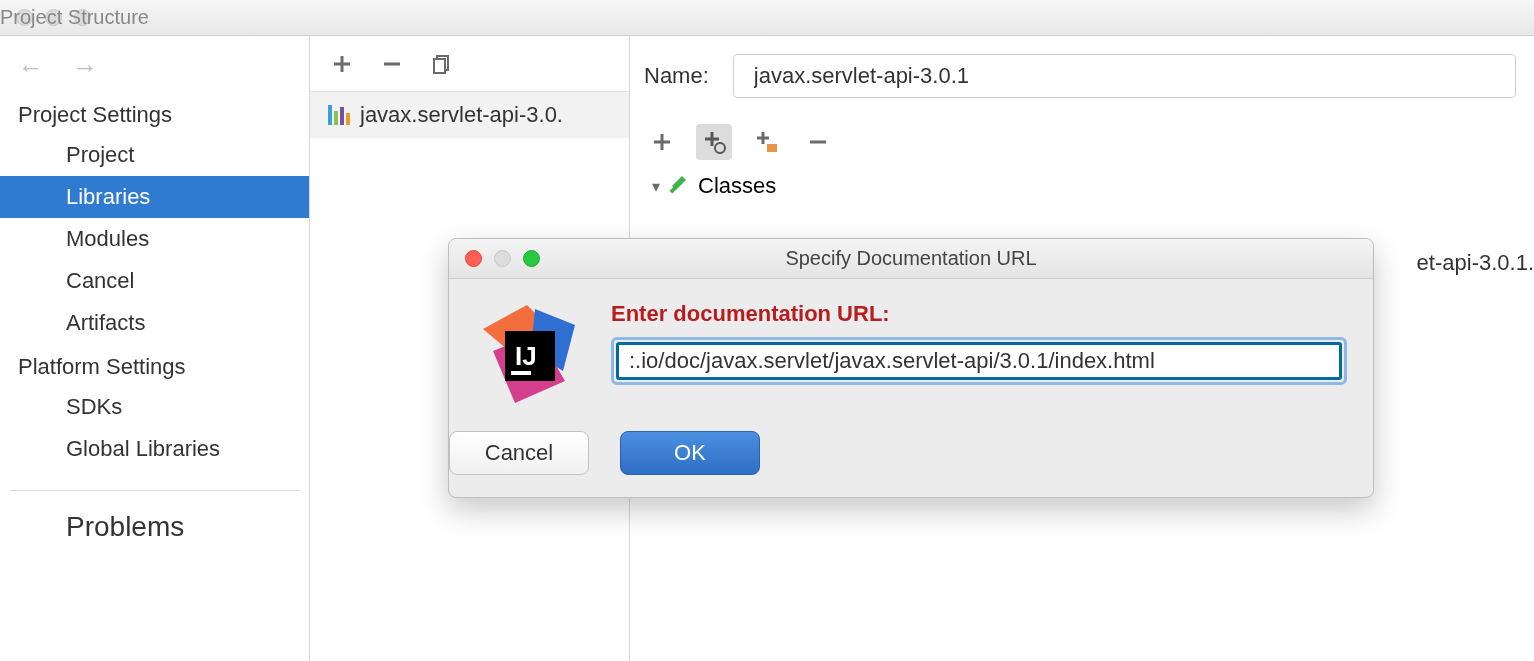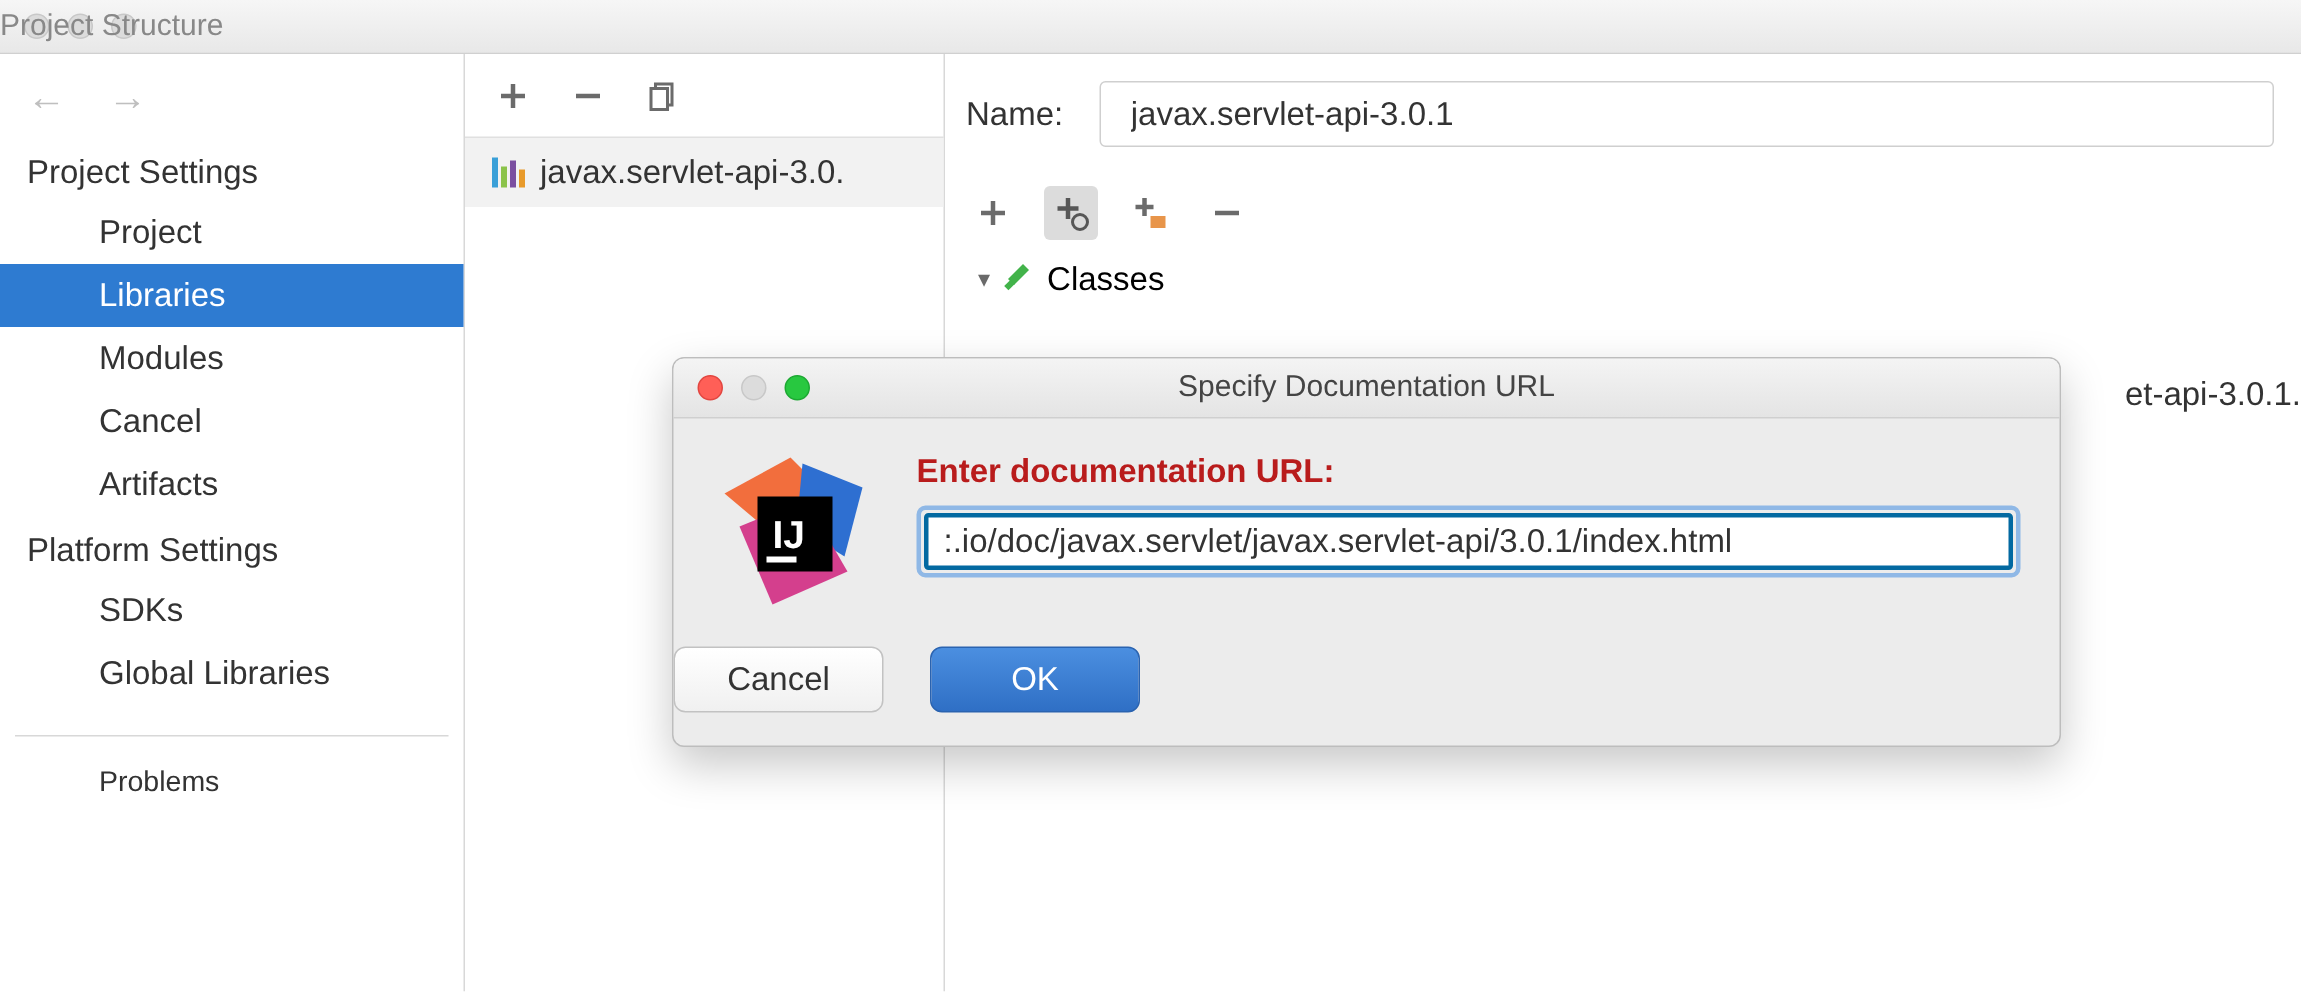--- a/index.html
+++ b/index.html
@@ -77,21 +77,21 @@
 }
 .sidebar-item.indent1 { padding-left: 66px; }
 .sidebar-item.selected {
   background: #2e7bd1;
   color: #fff;
 }
 .sidebar-divider {
   border-top: 1px solid #d8d8d8;
   margin: 20px 10px 0 10px;
 }
-.problems { padding: 20px 0 0 66px; font-size: 19px; color: #333; }
+.problems { padding: 20px 0 0 66px; font-size: 28px; color: #333; }
 
 .midcol {
   width: 320px;
   border-right: 1px solid #d8d8d8;
 }
 .mid-toolbar {
   height: 56px;
   display: flex;
   align-items: center;
   gap: 30px;

